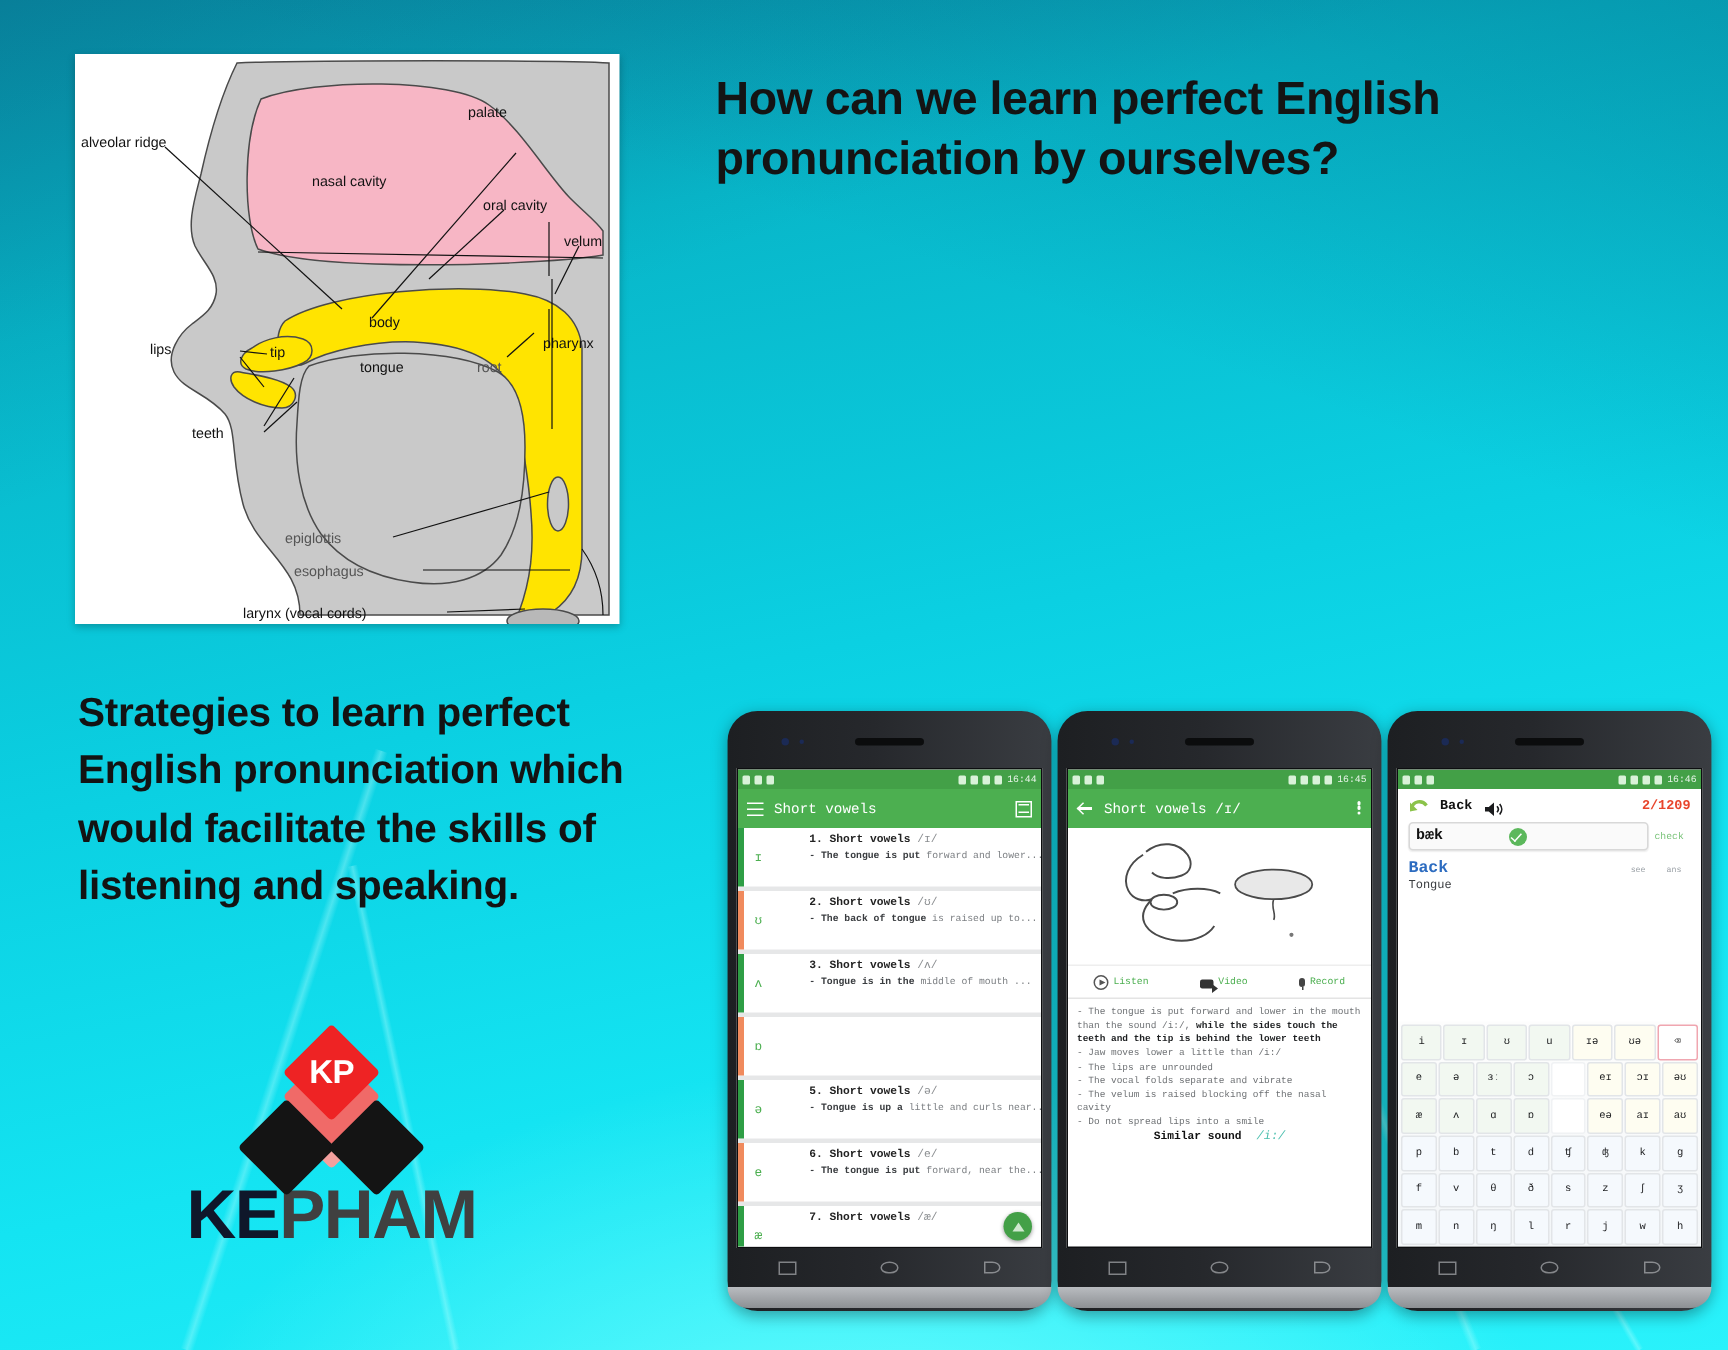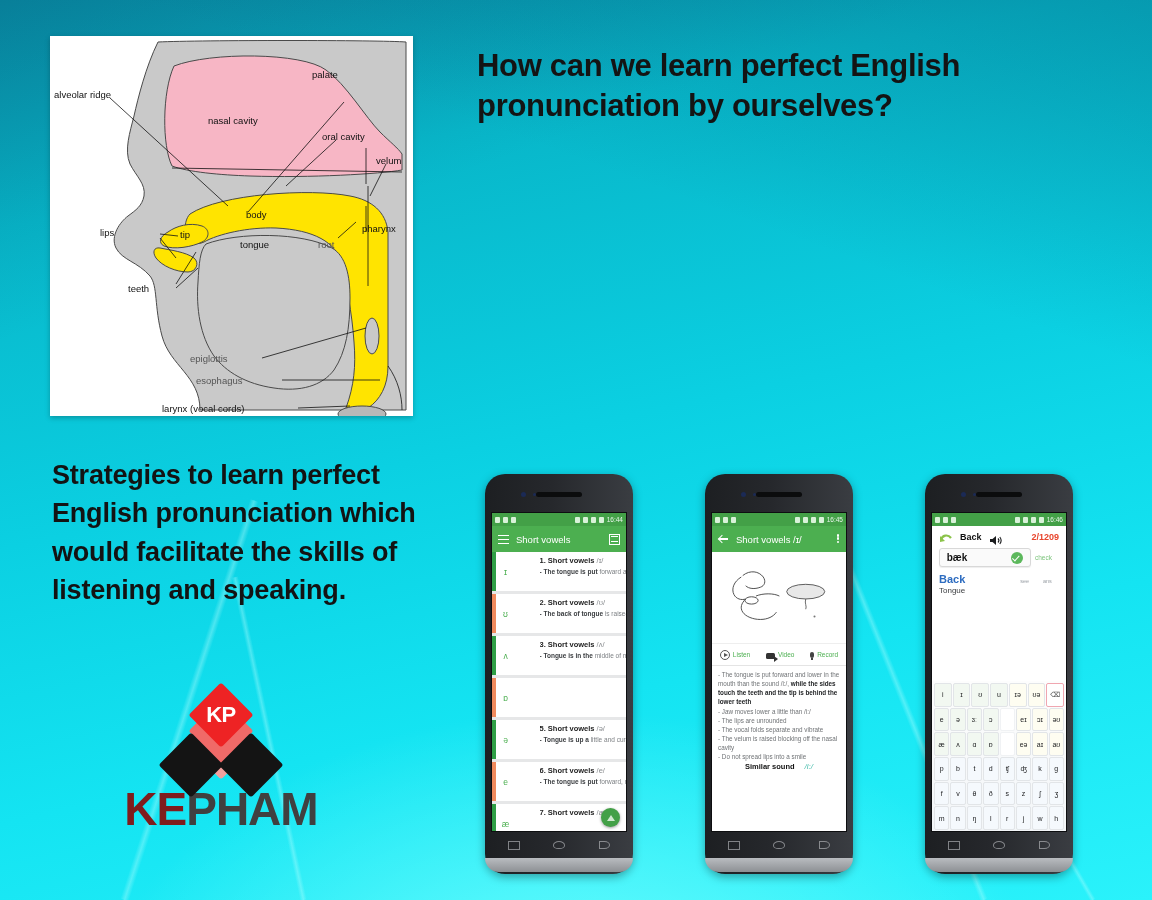--- a/index.html
+++ b/index.html
@@ -69,30 +69,31 @@
   #logo-d-blk2  { left: 132px; top: 52px; background:#141414; border-radius:3px; z-index:5; }
   #logo-kp {
     position:absolute; left:102px; top:2px; width:46px; height:46px; z-index:6;
     display:flex; align-items:center; justify-content:center;
     color:#fff; font-weight:bold; font-size:22px; letter-spacing:-0.5px;
   }
   #logo-wordmark {
     position:absolute; left:0; top:96px; width:250px; text-align:center;
     font-size:46px; font-weight:bold; letter-spacing:-1px; line-height:1;
   }
-  #logo-wordmark .ke { color:#7f1d1d; }
+  #logo-wordmark .ke { color:#0f172a; }
   #logo-wordmark .pham { color:#404040; }
 
   
   .phone {
-    position: absolute; width: 148px; height: 400px;
+    position: absolute; width: 216px; height: 400px;
     background: linear-gradient(to right, #1d1f22 0%, #26282c 45%, #3a3d42 100%);
     border-radius: 20px;
     box-shadow: 0 3px 10px rgba(0,0,0,0.35);
     padding: 6px;
+    font-family: Liberation Mono, monospace;
   }
   #phone-1 { left: 485px; top: 474px; }
   #phone-2 { left: 705px; top: 474px; }
   #phone-3 { left: 925px; top: 474px; }
   .phone-top { height: 32px; position: relative; }
   .speaker {
     position:absolute; left: 50%; top: 12px; transform: translateX(-50%);
     width: 46px; height: 5px; border-radius: 3px; background:#0b0c0d;
   }
   .front-cam {
@@ -200,21 +201,21 @@
 
   
   .p3-head { display:flex; align-items:center; padding: 5px 7px; gap:7px; background:#fff; }
   .p3-undo { width:14px; height:12px; position:relative; flex:none; }
   .p3-title { font-size:9px; font-weight:bold; color:#111; }
   .p3-speaker { width:13px; height:11px; position:relative; flex:none; }
   .p3-count { margin-left:auto; font-size:9px; font-weight:bold; color:#e8452c; }
   .p3-inputrow { display:flex; align-items:center; gap:4px; padding: 0 7px; }
   .p3-input {
     flex:1; height:19px; border:1px solid #d8d8d8; border-radius:3px; background:#fafafa;
-    display:flex; align-items:center; justify-content:center; padding: 0 4px;
+    display:flex; align-items:center; justify-content:flex-start; padding: 0 4px;
     box-shadow: 0 1px 1px rgba(0,0,0,0.07);
     gap: 44px;
   }
   .p3-input .val { font-size:10px; color:#111; font-weight:bold; }
   .p3-check { width:12px;height:12px;border-radius:50%;background:#5cb85c; position:relative; }
   .p3-check::after { content:""; position:absolute; left:3.2px; top:2.4px; width:3px;height:5.5px;
     border-right:1.6px solid #fff; border-bottom:1.6px solid #fff; transform:rotate(42deg); }
   .p3-checklabel { font-size:6.5px; color:#7bc47b; width:24px; }
   .p3-word { padding: 6px 7px 0; display:flex; align-items:baseline; }
   .p3-word .w { font-size:11px; font-weight:bold; color:#2d6cc0; }

